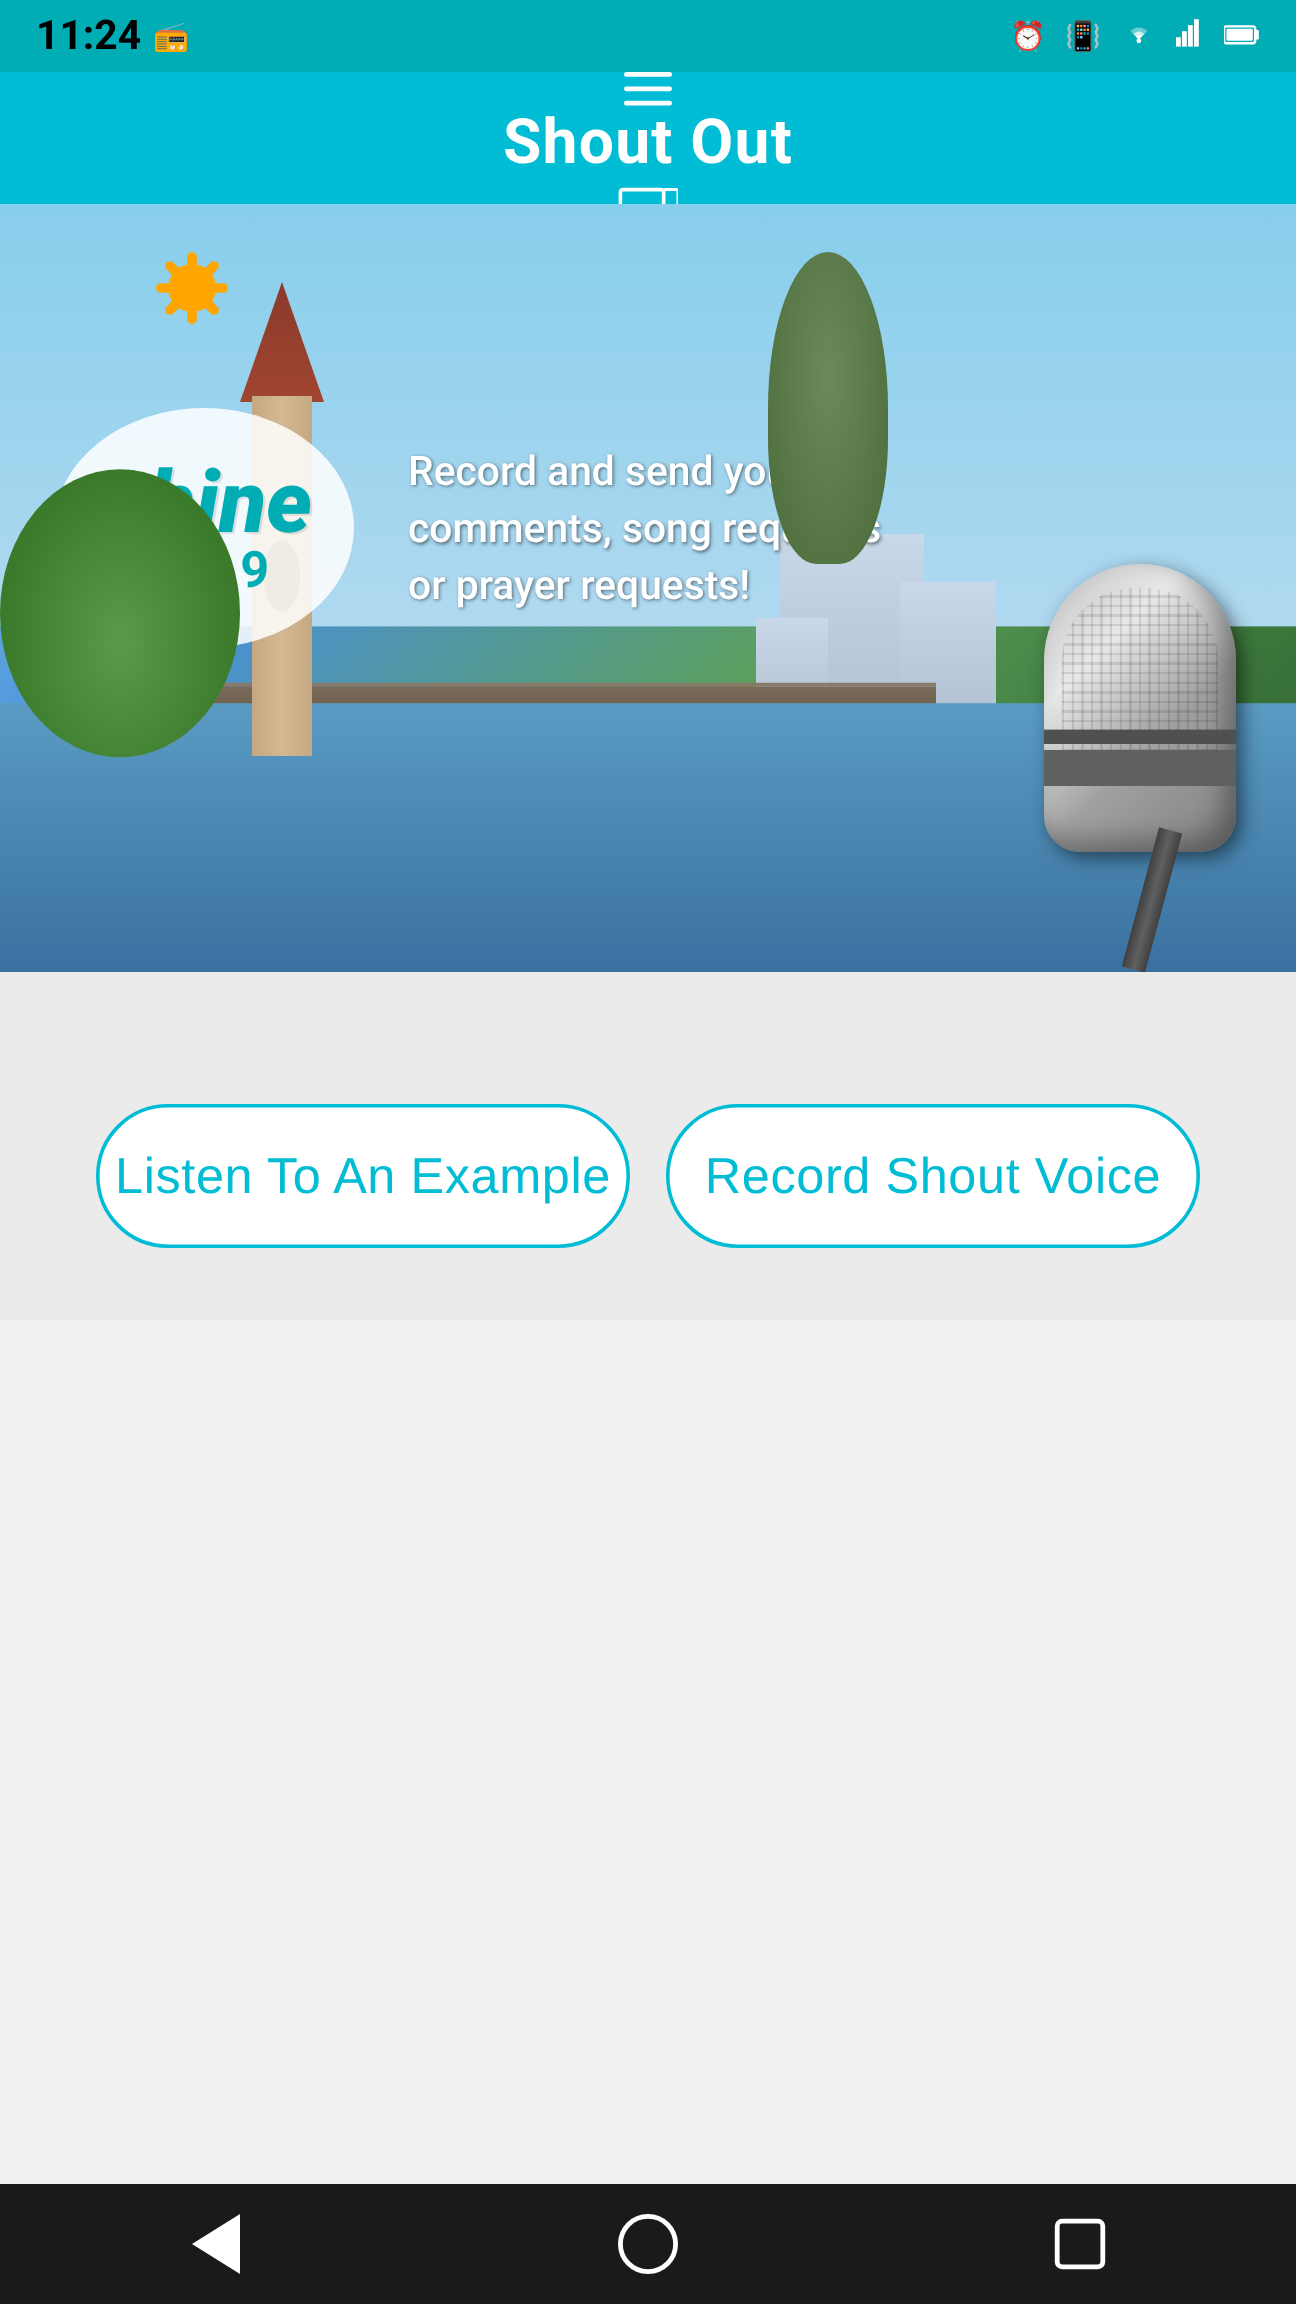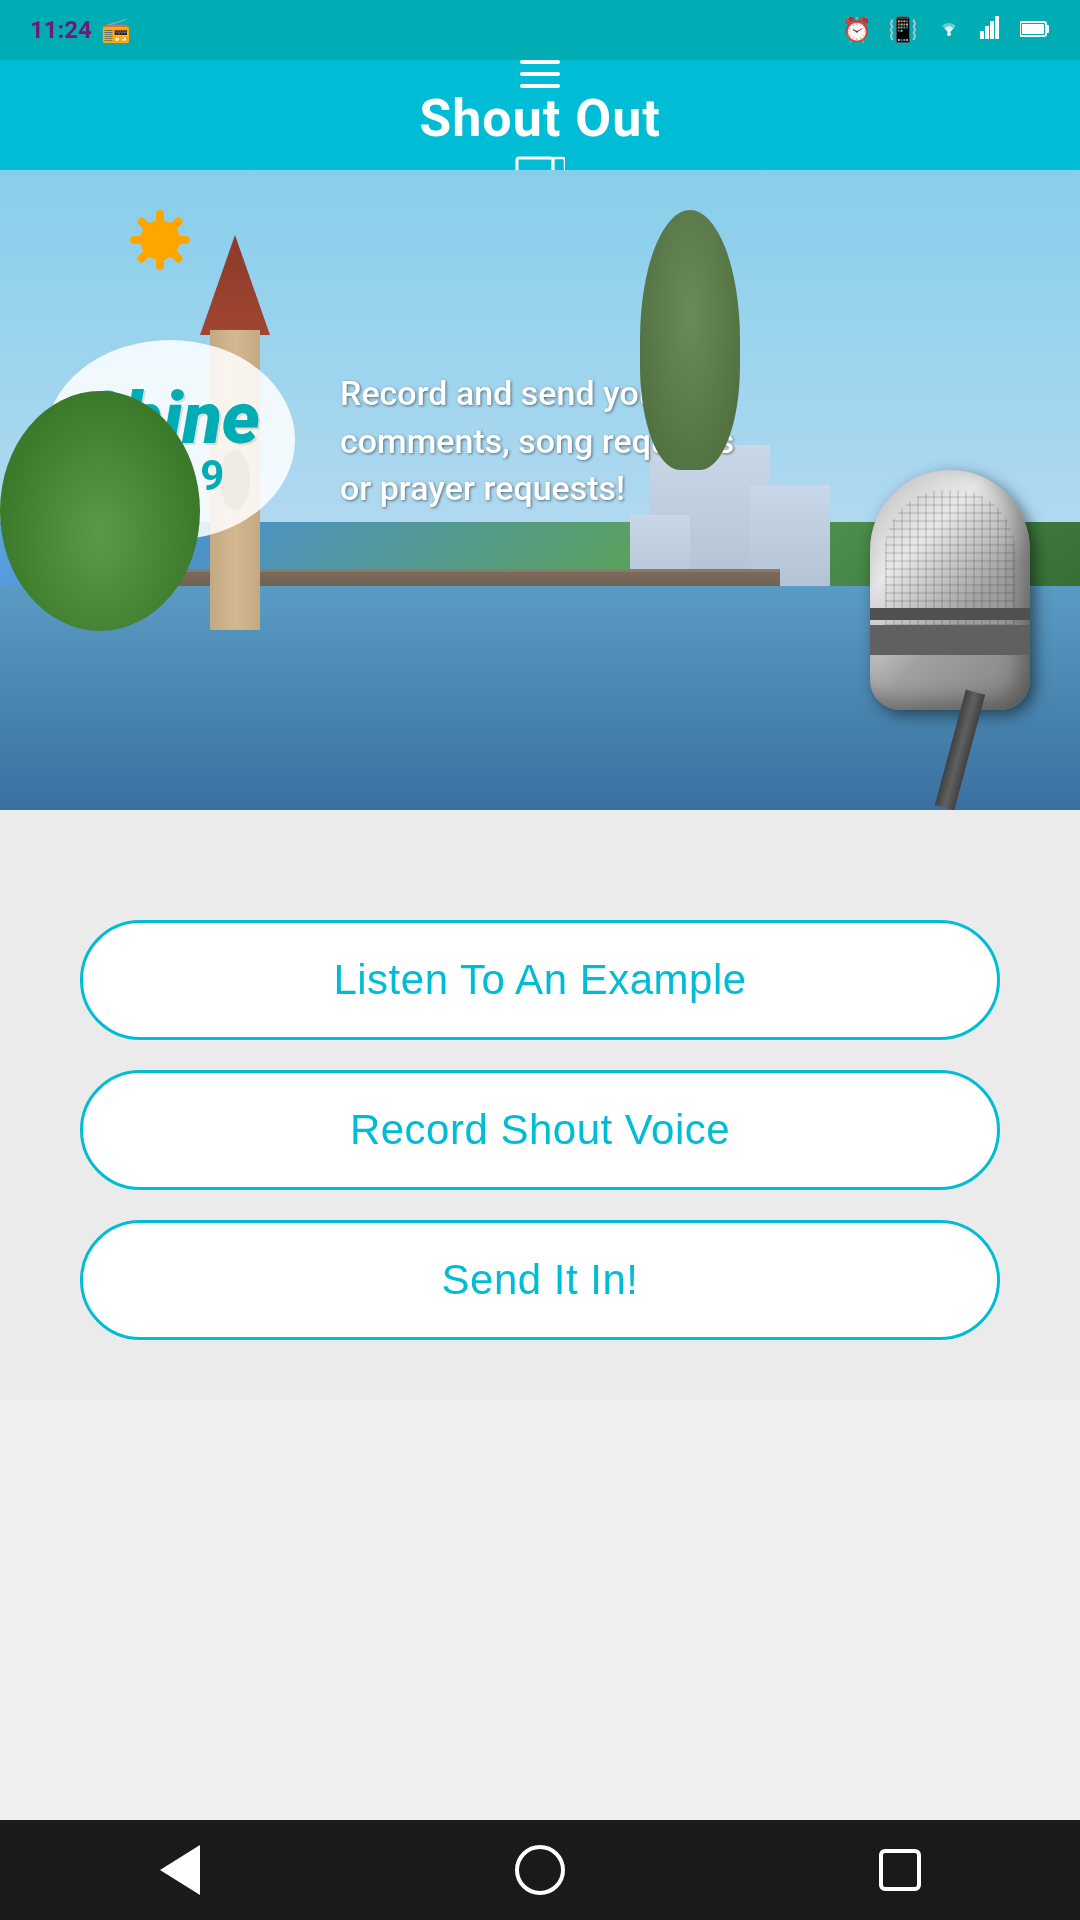--- a/index.html
+++ b/index.html
@@ -31,22 +31,22 @@
       z-index: 10;
     }
 
     .status-bar-left {
       display: flex;
       align-items: center;
       gap: 10px;
     }
 
     .status-time {
-      color: #701a75;
-      font-size: 24px;
+      color: #000000;
+      font-size: 34px;
       font-weight: bold;
     }
 
     .status-icon {
       color: white;
       font-size: 24px;
     }
 
     .status-bar-right {
       display: flex;
@@ -292,21 +292,21 @@
     .spacer {
       height: 80px;
       background: #ebebeb;
       width: 100%;
     }
 
     .buttons-area {
       width: 100%;
       background: #ebebeb;
       display: flex;
-      flex-direction: column;
+      flex-direction: row;
       align-items: center;
       gap: 30px;
       padding: 30px 80px 60px 80px;
       flex: 1;
     }
 
     .action-button {
       width: 100%;
       height: 120px;
       background: white;
@@ -525,23 +525,20 @@
 <div class="buttons-area">
   <button class="action-button">
     <span class="action-button-text">Listen To An Example</span>
   </button>
 
   <button class="action-button">
     <span class="action-button-text">Record Shout Voice</span>
   </button>
 
 
-  <button class="action-button">
-    <span class="action-button-text">Send It In!</span>
-  </button>
 </div>
 
 <div class="bottom-nav">
   <div class="nav-button">
     <div class="nav-back"></div>
   </div>
   <div class="nav-button">
     <div class="nav-home"></div>
   </div>
   <div class="nav-button">

